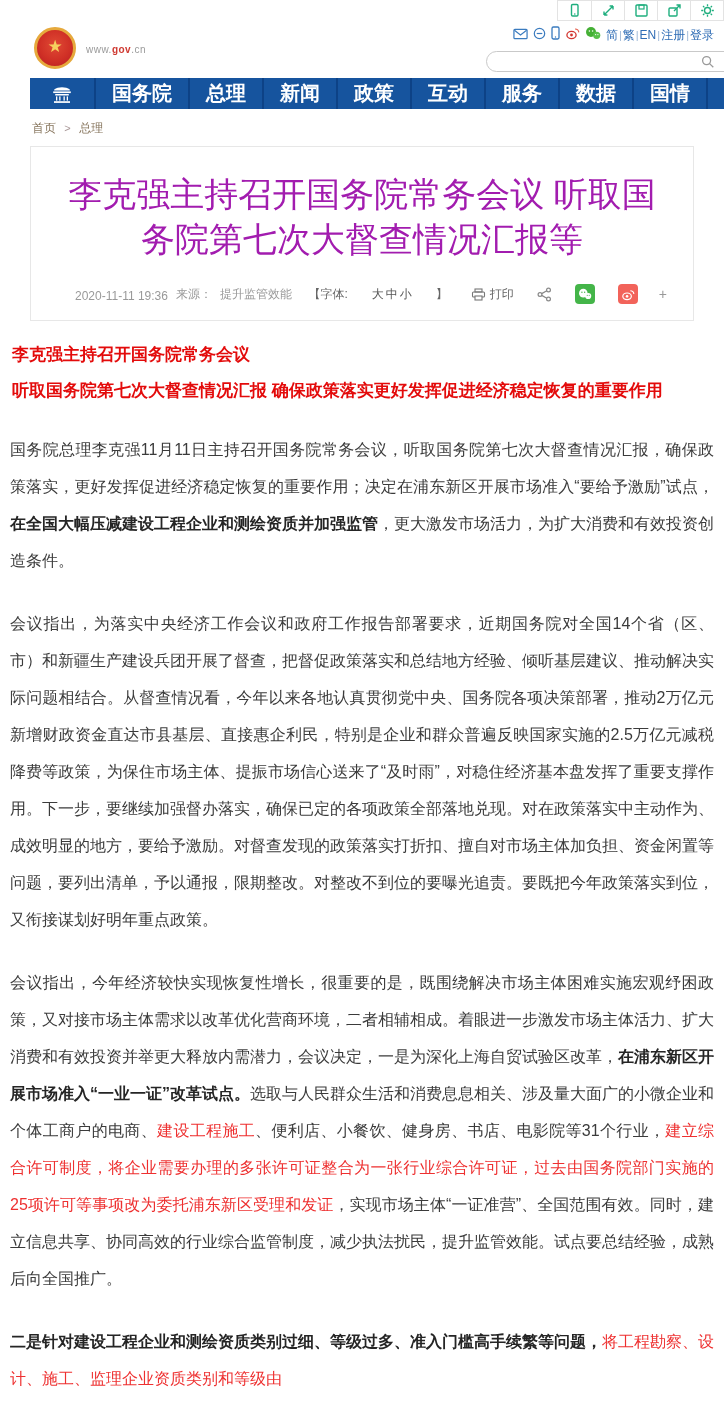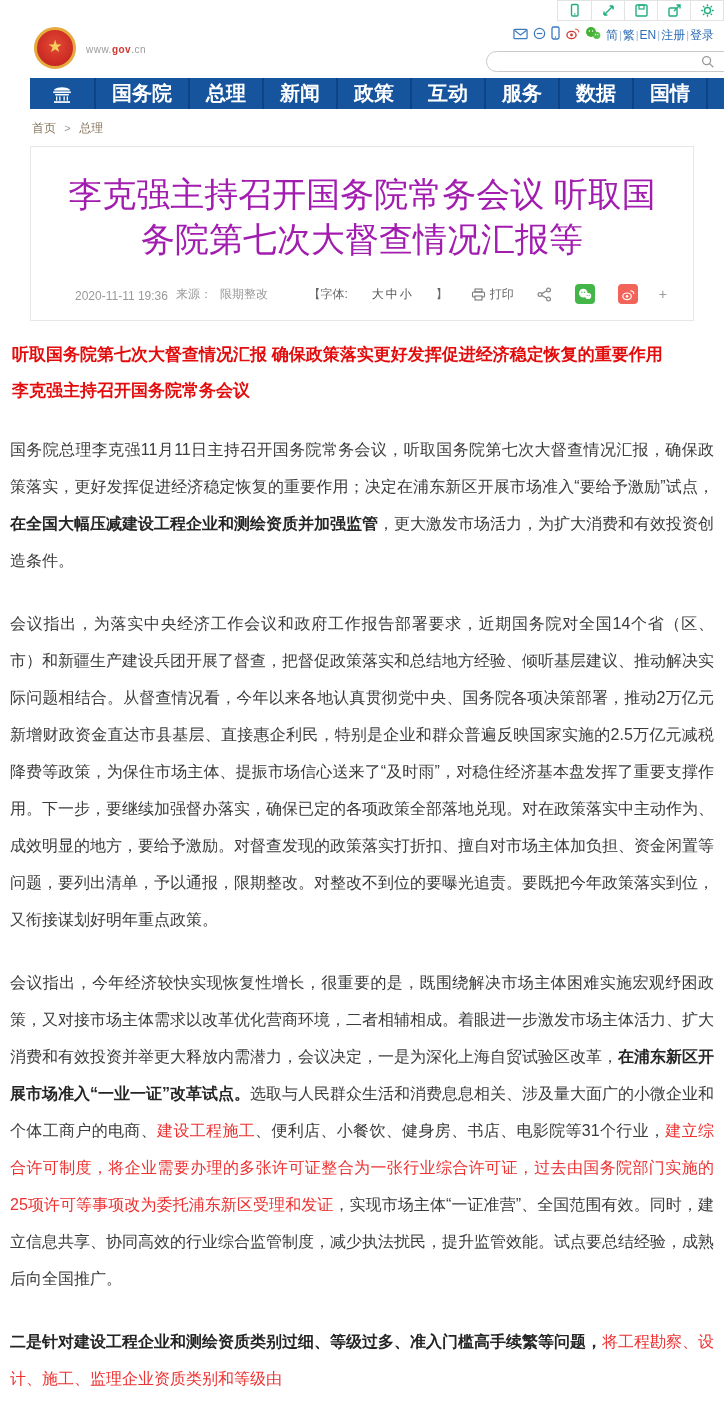--- a/index.html
+++ b/index.html
@@ -194,21 +194,21 @@
   <span class="bsep">&gt;</span>
   <span>总理</span>
 </div>
 
 <div class="article-panel">
   <div class="article-title">李克强主持召开国务院常务会议 听取国务院第七次大督查情况汇报等</div>
   <div class="meta-row">
     <div class="meta-left">
       <span>2020-11-11 19:36</span>
       <span>来源：</span>
-      <span>限期整改</span>
+      <span>提升监管效能</span>
     </div>
     <div class="meta-tools">
       <span class="tool-label">【字体:</span>
       <span><span class="fsize">大</span><span class="fsize">中</span><span class="fsize">小</span></span>
       <span class="tool-label">】</span>
       <span class="print-btn">
         <svg width="15" height="13" viewBox="0 0 15 13">
             <rect x="4" y="1" width="7" height="3" fill="none" stroke="#777" stroke-width="1.1"></rect>
             <rect x="1.5" y="4" width="12" height="5" rx="1" fill="none" stroke="#777" stroke-width="1.1"></rect>
             <rect x="4" y="8" width="7" height="4" fill="#fff" stroke="#777" stroke-width="1.1"></rect>
@@ -240,22 +240,22 @@
             <path d="M10 3 q3.5 0 3.8 3.4" fill="none" stroke="#fff" stroke-width="1.2"></path>
           </svg>
       </span>
       <span class="plus">+</span>
     </div>
   </div>
 </div>
 
 <div class="article-body">
   <div class="headline-block">
+      <div class="headline-line">李克强主持召开国务院常务会议</div>
       <div class="headline-line">听取国务院第七次大督查情况汇报 确保政策落实更好发挥促进经济稳定恢复的重要作用</div>
-      <div class="headline-line">李克强主持召开国务院常务会议</div>
     </div>
   <div>
       <p class="para"><span class="seg-n">国务院总理李克强11月11日主持召开国务院常务会议，听取国务院第七次大督查情况汇报，确保政策落实，更好发挥促进经济稳定恢复的重要作用；决定在浦东新区开展市场准入“要给予激励”试点，</span><span class="seg-b">在全国大幅压减建设工程企业和测绘资质并加强监管</span><span class="seg-n">，更大激发市场活力，为扩大消费和有效投资创造条件。</span></p>
       <p class="para"><span class="seg-n">会议指出，为落实中央经济工作会议和政府工作报告部署要求，近期国务院对全国14个省（区、市）和新疆生产建设兵团开展了督查，把督促政策落实和总结地方经验、倾听基层建议、推动解决实际问题相结合。从督查情况看，今年以来各地认真贯彻党中央、国务院各项决策部署，推动2万亿元新增财政资金直达市县基层、直接惠企利民，特别是企业和群众普遍反映国家实施的2.5万亿元减税降费等政策，为保住市场主体、提振市场信心送来了“及时雨”，对稳住经济基本盘发挥了重要支撑作用。下一步，要继续加强督办落实，确保已定的各项政策全部落地兑现。对在政策落实中主动作为、成效明显的地方，要给予激励。对督查发现的政策落实打折扣、擅自对市场主体加负担、资金闲置等问题，要列出清单，予以通报，限期整改。对整改不到位的要曝光追责。要既把今年政策落实到位，又衔接谋划好明年重点政策。</span></p>
       <p class="para"><span class="seg-n">会议指出，今年经济较快实现恢复性增长，很重要的是，既围绕解决市场主体困难实施宏观纾困政策，又对接市场主体需求以改革优化营商环境，二者相辅相成。着眼进一步激发市场主体活力、扩大消费和有效投资并举更大释放内需潜力，会议决定，一是为深化上海自贸试验区改革，</span><span class="seg-b">在浦东新区开展市场准入“一业一证”改革试点。</span><span class="seg-n">选取与人民群众生活和消费息息相关、涉及量大面广的小微企业和个体工商户的电商、</span><span class="seg-r">建设工程施工</span><span class="seg-n">、便利店、小餐饮、健身房、书店、电影院等31个行业，</span><span class="seg-r">建立综合许可制度，</span><span class="seg-rb">将企业需要办理的多张许可证整合为一张行业综合许可证，</span><span class="seg-r">过去由国务院部门实施的25项许可等事项改为委托浦东新区受理和发证</span><span class="seg-n">，实现市场主体“一证准营”、全国范围有效。同时，建立信息共享、协同高效的行业综合监管制度，减少执法扰民，提升监管效能。试点要总结经验，成熟后向全国推广。</span></p>
       <p class="para"><span class="seg-b">二是针对建设工程企业和测绘资质类别过细、等级过多、准入门槛高手续繁等问题，</span><span class="seg-r">将工程勘察、设计、施工、监理企业资质类别和等级由</span></p>
     </div>
 </div>
 
 </body></html>

